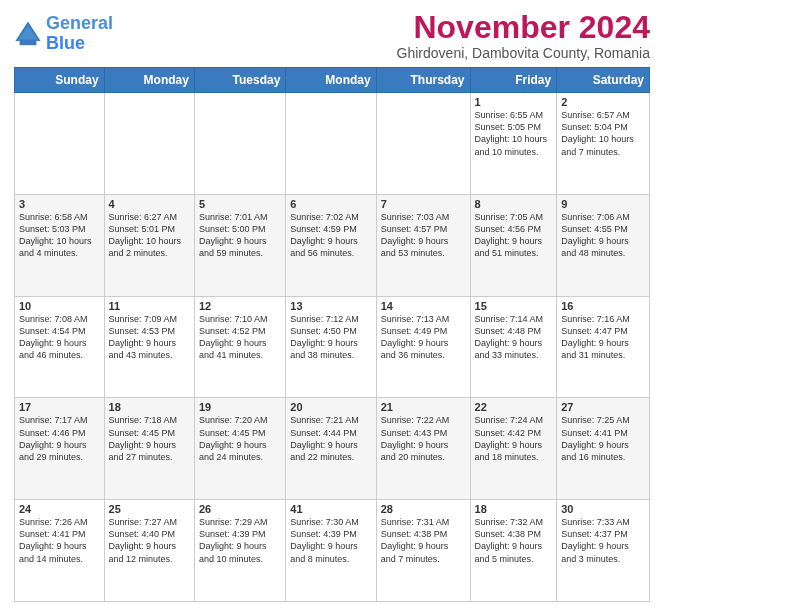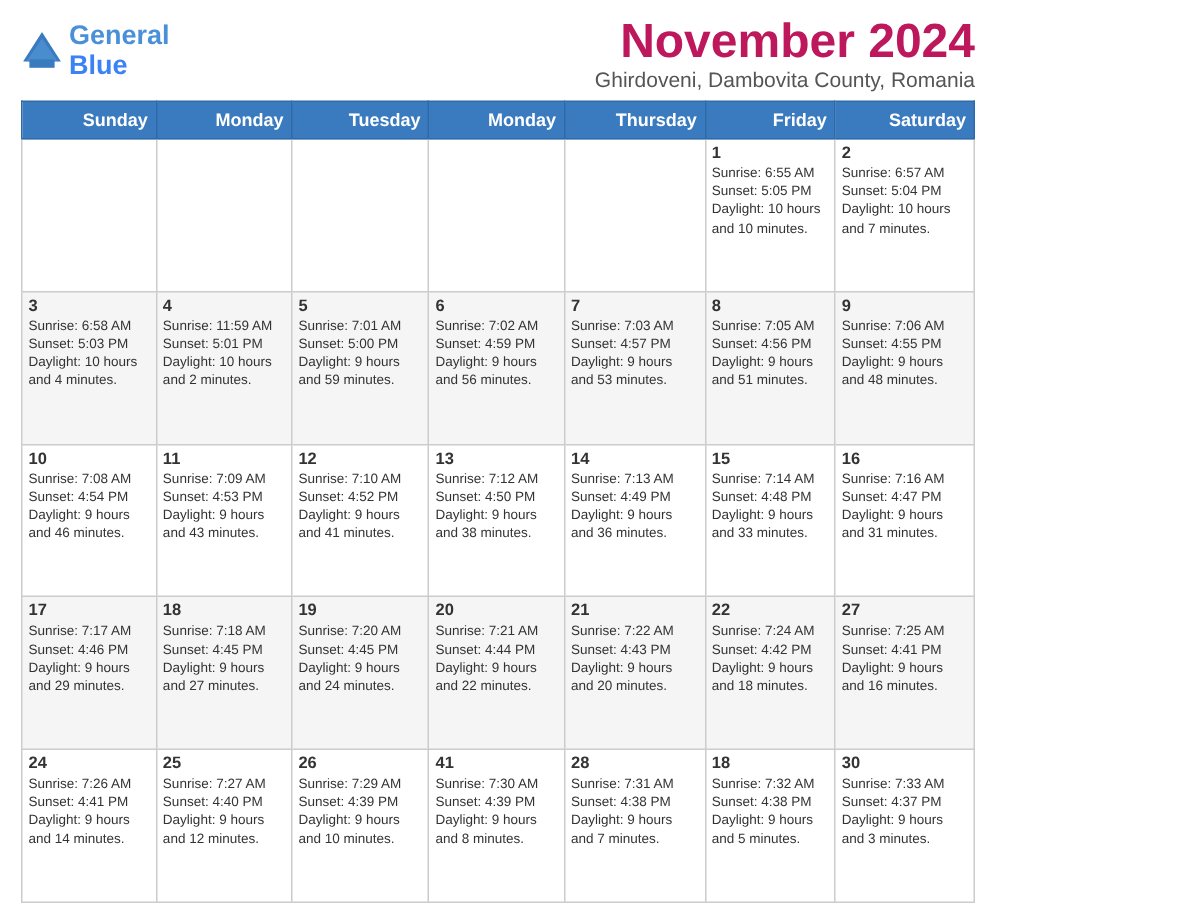--- a/index.html
+++ b/index.html
@@ -162,21 +162,21 @@
           <tr>
             <td>
               <span class="day-num">3</span>
               <div class="day-info">Sunrise: 6:58 AM
 Sunset: 5:03 PM
 Daylight: 10 hours
 and 4 minutes.</div>
             </td>
             <td>
               <span class="day-num">4</span>
-              <div class="day-info">Sunrise: 11:59 AM
+              <div class="day-info">Sunrise: 6:27 AM
 Sunset: 5:01 PM
 Daylight: 10 hours
 and 2 minutes.</div>
             </td>
             <td>
               <span class="day-num">5</span>
               <div class="day-info">Sunrise: 7:01 AM
 Sunset: 5:00 PM
 Daylight: 9 hours
 and 59 minutes.</div>

